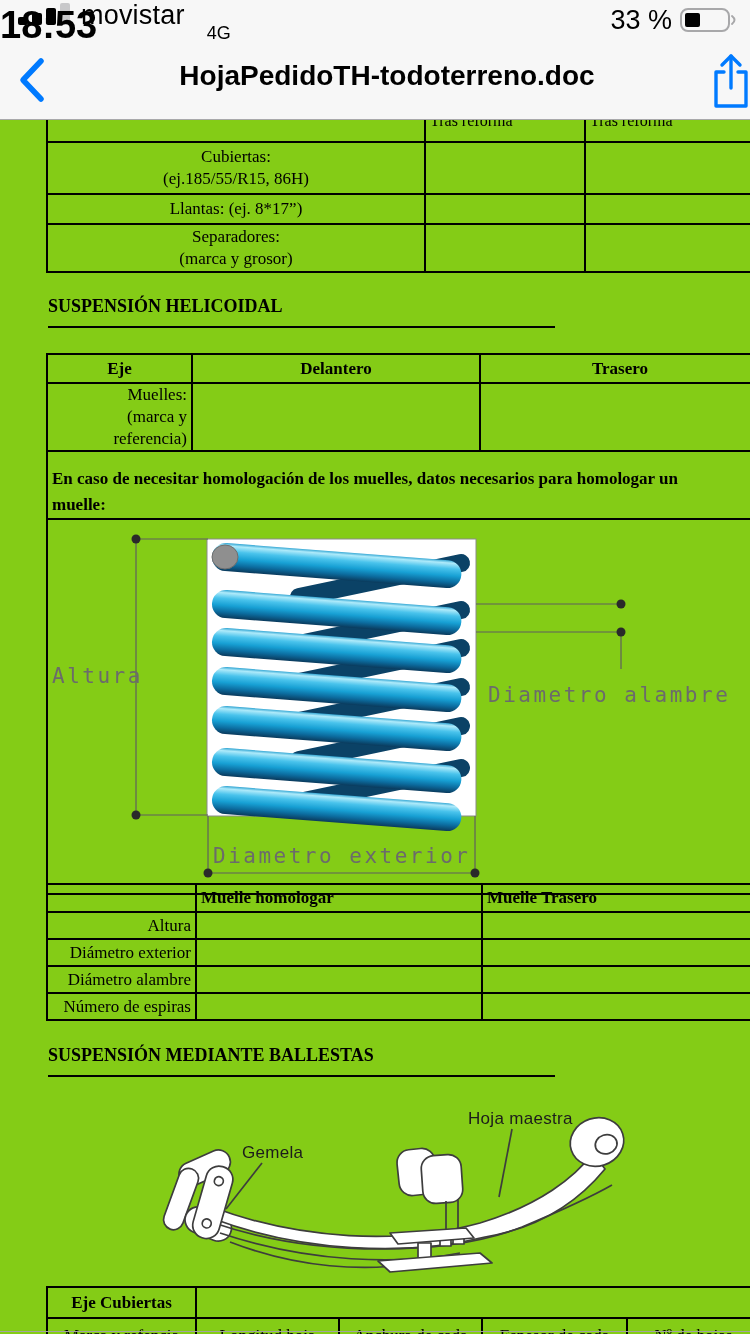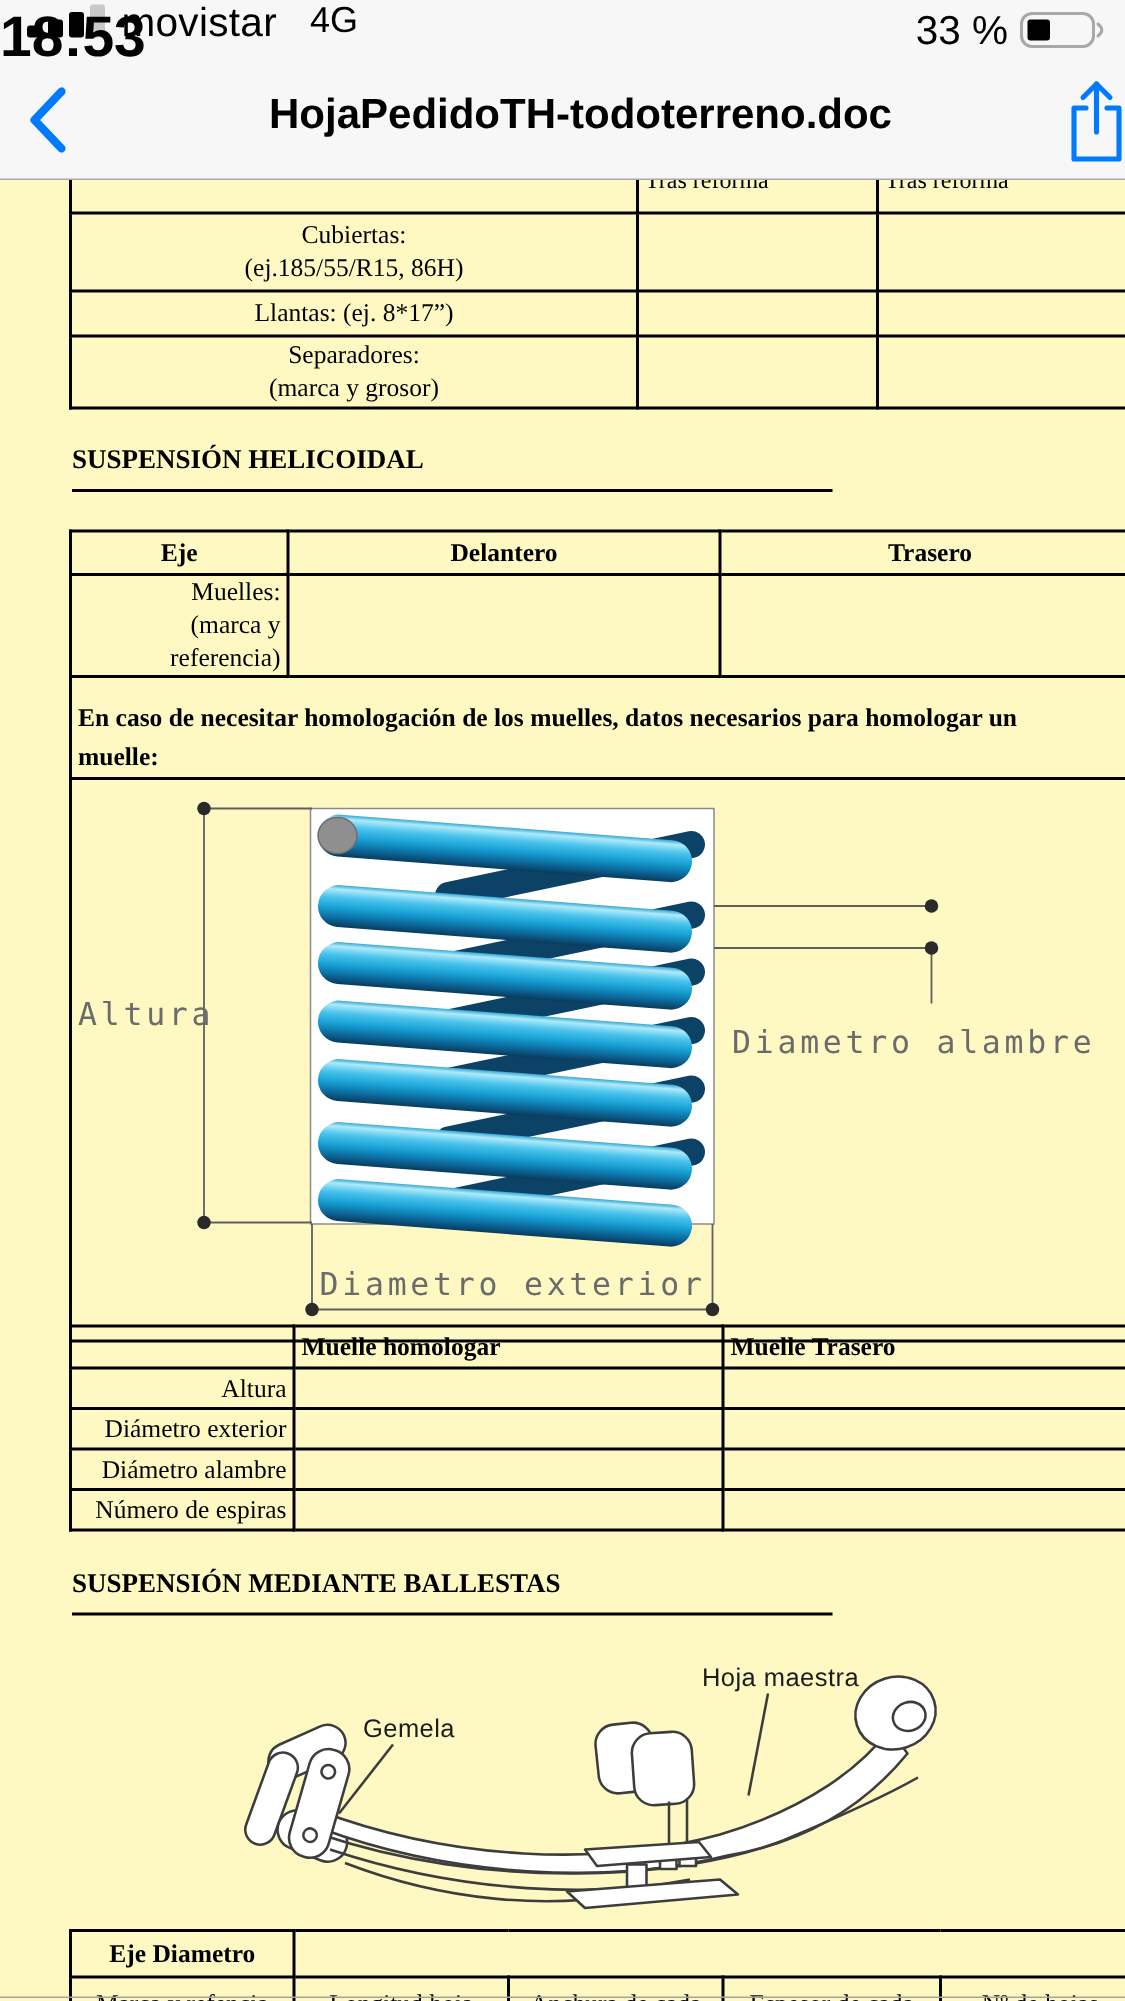--- a/index.html
+++ b/index.html
@@ -7,40 +7,40 @@
     width:750px;height:1334px;background:#ffffff;overflow:hidden;position:relative;
     font-family:"Liberation Serif","DejaVu Serif",serif;color:#000;
   }
   
   .status-bar{
     position:absolute;left:0;top:0;width:750px;height:40px;background:#f7f7f7;
     font-family:"Liberation Sans","DejaVu Sans",sans-serif;
   }
   .sb-left{position:absolute;left:18px;top:0;height:40px;display:flex;}
   .carrier{font-size:27px;color:#000;margin-left:7px;letter-spacing:.2px;}
-  .network{font-size:24px;color:#000;margin-left:22px;}
+  .network{font-size:18px;color:#000;margin-left:22px;margin-top:23px;}
   .sb-time{
     position:absolute;left:0;right:0;top:4px;text-align:left;
     font-size:38px;font-weight:600;color:#000;
   }
   .sb-right{position:absolute;right:12px;top:0;height:40px;display:flex;align-items:center;}
   .battery-pct{font-size:27px;color:#000;margin-right:8px;}
   .nav-bar{
     position:absolute;left:0;top:40px;width:750px;height:79px;background:#f7f7f7;
     border-bottom:1px solid #a9a9ab;font-family:"Liberation Sans","DejaVu Sans",sans-serif;padding-left:24px;
   }
   .nav-title{
     position:absolute;left:80px;right:80px;top:20px;text-align:center;
     font-size:28px;font-weight:700;color:#000;white-space:nowrap;overflow:hidden;
   }
   .back-btn{position:absolute;left:16px;top:16px;width:40px;height:48px;}
   .share-btn{position:absolute;right:20px;top:10px;width:46px;height:60px;}
   
   .document{
-    position:absolute;left:0;top:120px;width:750px;height:1214px;background:#fef9c3;overflow:hidden;
+    position:absolute;left:0;top:120px;width:750px;height:1214px;background:#84cc16;overflow:hidden;
   }
   table.doc-t{position:absolute;border-collapse:collapse;table-layout:fixed;font-size:17px;color:#000;}
   table.doc-t td{border:2px solid #000;padding:0 4px;vertical-align:middle;line-height:22px;overflow:hidden;}
   .center{text-align:center;}
   .right{text-align:right;}
   .bold{font-weight:bold;}
   .hdr-b td{border-bottom-width:3px;}
   .heading{
     position:absolute;left:48px;font-size:18px;font-weight:bold;color:#000;
     font-family:"Liberation Serif","DejaVu Serif",serif;white-space:nowrap;
@@ -340,21 +340,21 @@
   <table class="doc-t" style="left:46px;top:1166px;width:713px;">
     <colgroup>
         <col style="width:149px">
         <col style="width:143px">
         <col style="width:143px">
         <col style="width:145px">
         <col style="width:133px">
       </colgroup>
     <tbody>
         <tr style="height:31px;">
-      <td class="center bold">Eje Diametro</td>
+      <td class="center bold">Eje Cubiertas</td>
       <td colspan="4"></td>
     </tr>
     <tr style="height:46px;">
       <td class="center" style="vertical-align:top;padding-top:6px;">Marca y refencia</td>
       <td class="center" style="vertical-align:top;padding-top:6px;">Longitud hoja</td>
       <td class="center" style="vertical-align:top;padding-top:6px;">Anchura de cada</td>
       <td class="center" style="vertical-align:top;padding-top:6px;">Espesor de cada</td>
       <td class="center" style="vertical-align:top;padding-top:6px;">Nº de hojas</td>
     </tr>
   </tbody>

